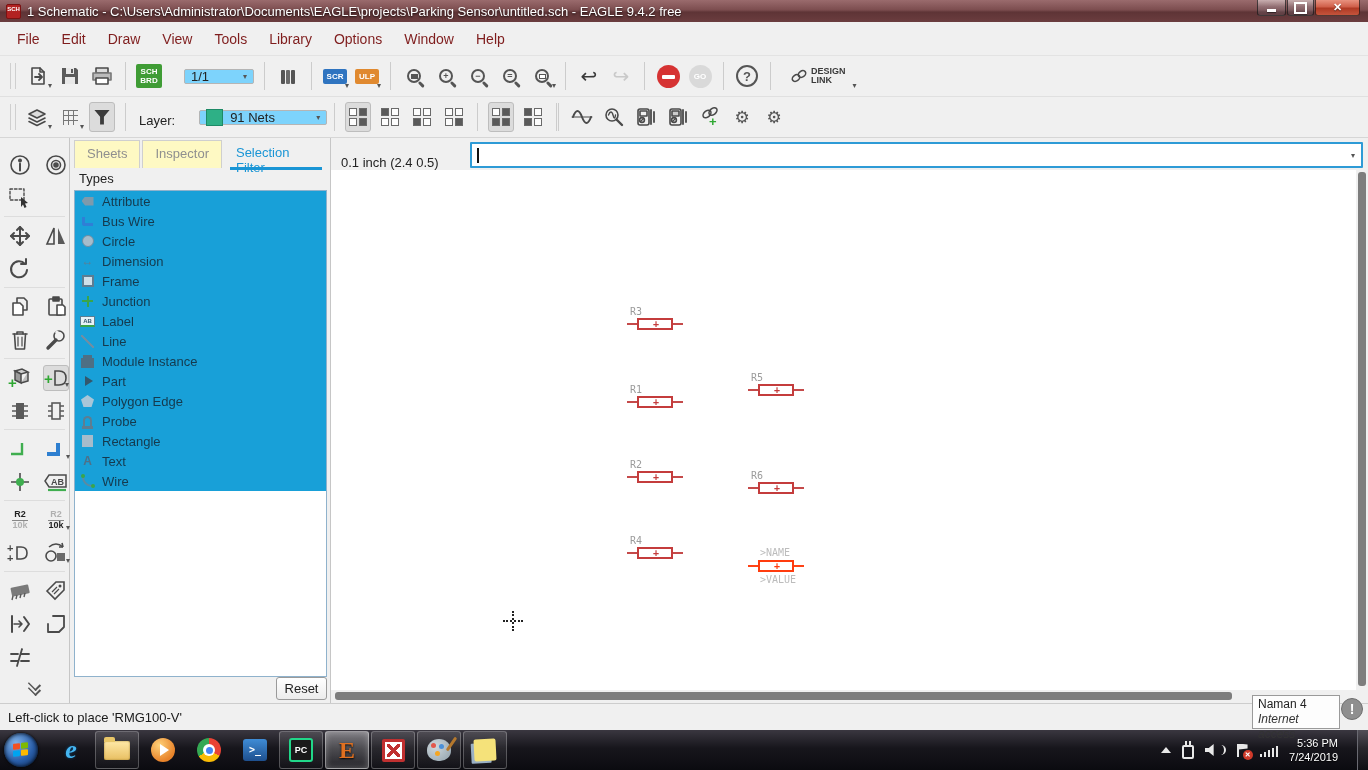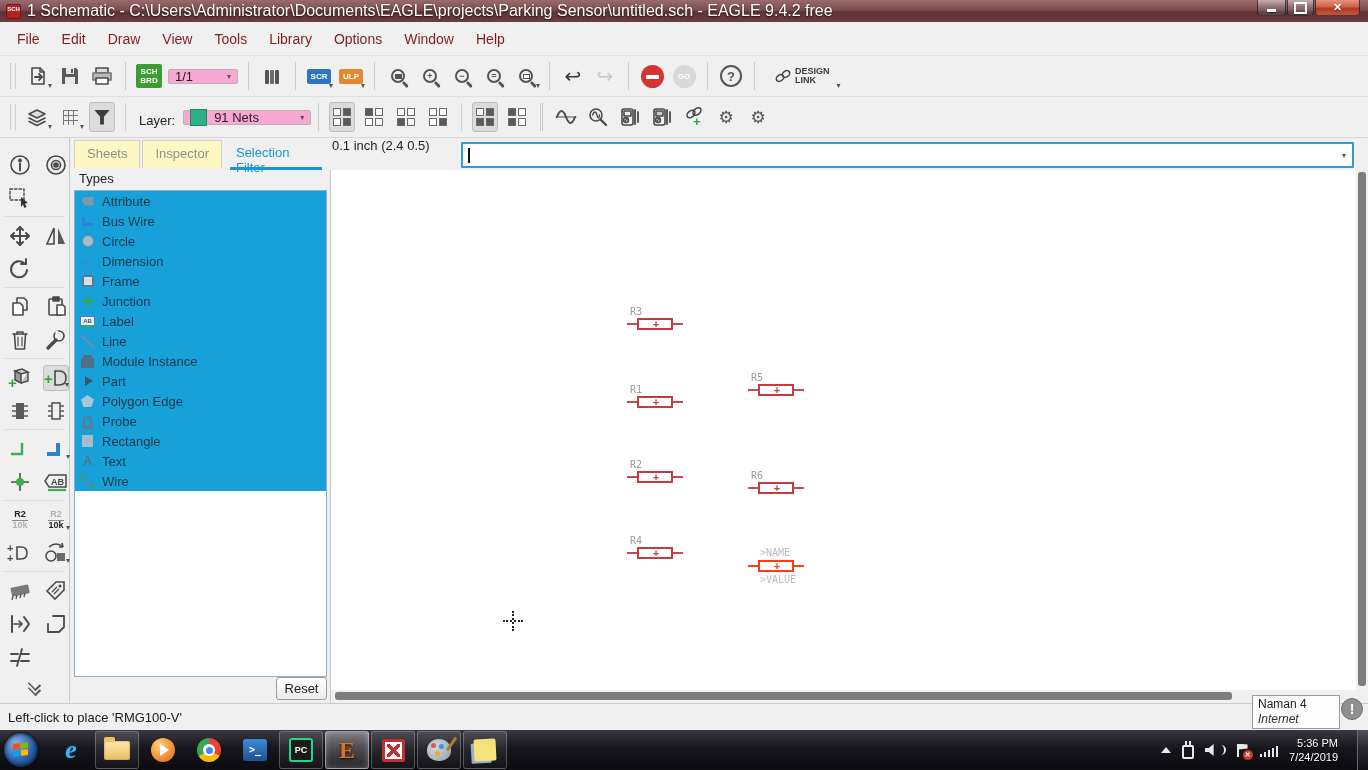--- a/index.html
+++ b/index.html
@@ -6,21 +6,21 @@
   html,body{width:1368px;height:770px;overflow:hidden;}
   body{font-family:"Liberation Sans",sans-serif;font-size:13px;color:#222;background:#f0f0f0;}
   .screen{position:relative;width:1368px;height:770px;}
 
   
   .titlebar{position:absolute;left:0;top:0;width:1368px;height:22px;
     background:linear-gradient(#9a6b6d,#7c4d4f 45%,#5e3436 55%,#6b3d3f);
     display:flex;align-items:center;padding:0 6px;color:#fff;}
   .appicon{width:15px;height:15px;background:#b22222;border:1px solid #7a1212;border-radius:2px;
     color:#fff;font:bold 6px/7px "Liberation Sans",sans-serif;text-align:center;padding-top:1px;margin-right:6px;}
-  .wtitle{font-size:16px;text-shadow:0 1px 2px rgba(0,0,0,.8);white-space:nowrap;overflow:hidden;}
+  .wtitle{font-size:13px;text-shadow:0 1px 2px rgba(0,0,0,.8);white-space:nowrap;overflow:hidden;}
   .winbtns{position:absolute;right:8px;top:0;display:flex;}
   .wbtn{height:16px;border:1px solid rgba(20,20,20,.7);border-top:none;border-radius:0 0 3px 3px;
     background:linear-gradient(rgba(255,255,255,.45),rgba(180,180,190,.25) 45%,rgba(90,90,100,.25));
     display:flex;align-items:center;justify-content:center;color:#fff;font-size:10px;margin-left:1px;}
   .wbtn.min{width:29px}.wbtn.max{width:27px}
   .wbtn.close{width:45px;background:linear-gradient(#e8927f,#d0604a 45%,#b03a24 55%,#c4543c);}
   .glyph-min::before{content:"";display:block;width:9px;height:3px;background:#fff;box-shadow:0 1px 1px #00000088;margin-top:6px;}
   .glyph-max::before{content:"";display:block;width:9px;height:8px;border:2px solid #fff;box-shadow:0 1px 1px #00000055;}
   .glyph-close::before{content:"\2715";font-size:11px;font-weight:bold;text-shadow:0 1px 1px #00000088;}
 
@@ -37,21 +37,21 @@
   .vsep{width:1px;height:28px;background:#ccc;margin:0 7px;}
   .tbtn{min-width:26px;height:30px;display:flex;align-items:center;justify-content:center;position:relative;margin:0 3px;border-radius:3px;}
   .tbtn.pressed{background:#dcdcdc;border:1px solid #bdbdbd;}
   .ddcaret::after{content:"\25BE";font-size:8px;color:#555;position:absolute;right:-1px;bottom:1px;}
   svg.ic{stroke:#4a4a4a;fill:none;stroke-width:1.6;stroke-linecap:round;stroke-linejoin:round;}
 
   .badge{border-radius:2px;color:#fff;font:bold 8px/9px "Liberation Sans",sans-serif;text-align:center;padding:3px 4px;}
   .badge.schbrd{background:#3f9c35;}
   .badge.scr{background:#2f74c0;}
   .badge.ulp{background:#e0892f;}
-  .selbox{height:15px;background:#f9a8d4;border:1px solid #b5b5b5;border-radius:2px;display:flex;align-items:center;padding:0 6px;position:relative;}
+  .selbox{height:15px;background:#7dd3fc;border:1px solid #b5b5b5;border-radius:2px;display:flex;align-items:center;padding:0 6px;position:relative;margin-left:16px;}
   .selbox .caret{margin-left:auto;font-size:8px;color:#555;}
 
   .mag{width:14px;height:14px;border:2px solid #555;border-radius:50%;position:relative;display:flex;align-items:center;justify-content:center;
     font:bold 9px "Liberation Sans",sans-serif;color:#555;}
   .mag::after{content:"";position:absolute;width:7px;height:2.5px;background:#555;transform:rotate(45deg);right:-6px;bottom:-4px;border-radius:2px;}
   .mag .inner-rect{width:7px;height:5px;background:#555;}
   .ico-undo::before{content:"\21A9";font-size:20px;color:#3a3a3a;}
   .ico-redo::before{content:"\21AA";font-size:20px;color:#c9c9c9;}
   .stopcirc{width:23px;height:23px;border-radius:50%;background:#d63333;position:relative;}
   .stopcirc::after{content:"";position:absolute;left:5px;top:10px;width:13px;height:4px;background:#fff;border-radius:1px;}
@@ -110,21 +110,21 @@
   .li-poly{width:13px;height:12px;background:#a8c6d8;clip-path:polygon(50% 0,100% 38%,81% 100%,19% 100%,0 38%);}
   .li-probe{width:9px;height:11px;border:2px solid #5d7d92;border-radius:5px 5px 1px 1px;border-bottom:none;position:relative;}
   .li-probe::after{content:"";position:absolute;left:-3px;bottom:-2px;width:11px;height:3px;background:#5d7d92;}
   .li-rect{width:11px;height:12px;background:#a6bccb;}
   .li-text{font:bold 12px "Liberation Sans",sans-serif;color:#4e7089;}
   .li-wire{width:11px;height:11px;border-left:2px solid #5d8aa0;border-bottom:2px solid #5d8aa0;border-radius:0 0 0 10px;position:relative;}
   .li-wire::before{content:"";position:absolute;left:-3px;top:-2px;width:4px;height:4px;border-radius:50%;background:#3aa54a;}
   .li-wire::after{content:"";position:absolute;right:-2px;bottom:-3px;width:4px;height:4px;border-radius:50%;background:#3aa54a;}
 
   
-  .canvasbar{position:absolute;left:322px;top:138px;width:1037px;height:32px;background:#f0f0f0;display:flex;align-items:flex-start;}
+  .canvasbar{position:absolute;left:331px;top:138px;width:1037px;height:32px;background:#f0f0f0;display:flex;align-items:flex-end;}
   .coordtxt{margin-left:10px;font-size:13px;color:#222;white-space:nowrap;}
   .cmdwrap{position:absolute;left:139px;top:4px;width:893px;height:26px;border:2px solid #2e9bd6;background:#fff;border-radius:1px;display:flex;align-items:center;}
   .cmdinput{flex:1;border:none;outline:none;height:100%;font:13px "Liberation Sans",sans-serif;padding-left:6px;background:transparent;}
   .caretbar{position:absolute;left:5px;top:4px;width:1.5px;height:15px;background:#111;}
   .cmdcaret{margin-right:6px;font-size:8px;color:#555;}
   .canvas{position:absolute;left:331px;top:170px;width:1025px;height:520px;background:#fff;overflow:hidden;}
   .vscroll{position:absolute;left:1356px;top:170px;width:12px;height:520px;background:#f0f0f0;}
   .vthumb{position:absolute;left:2px;top:2px;width:8px;height:514px;background:#7d7d7d;border-radius:3px;}
   .hscroll{position:absolute;left:331px;top:690px;width:1025px;height:13px;background:#f0f0f0;}
   .hthumb{position:absolute;left:4px;top:2px;width:897px;height:8px;background:#7d7d7d;border-radius:3px;}

